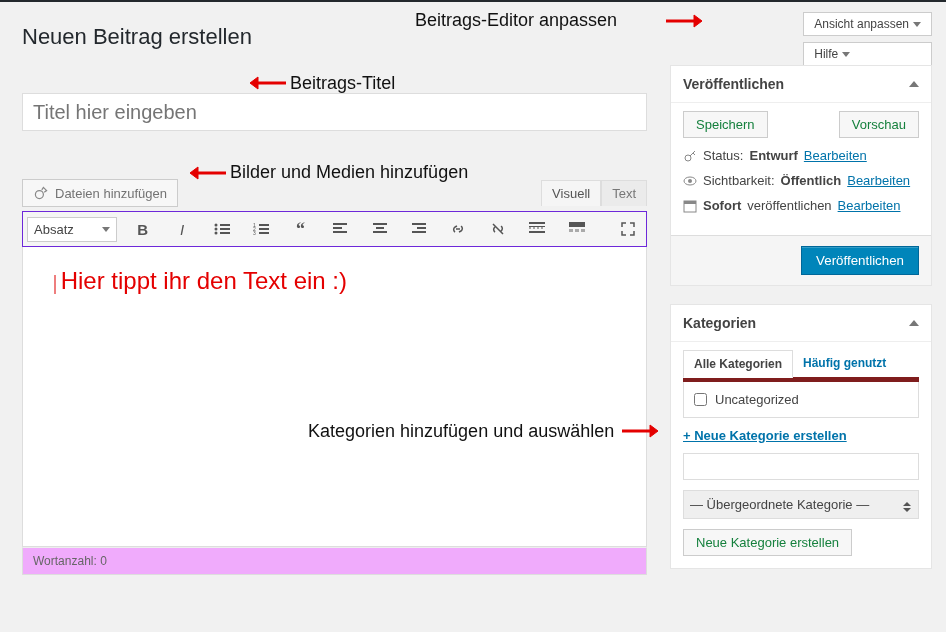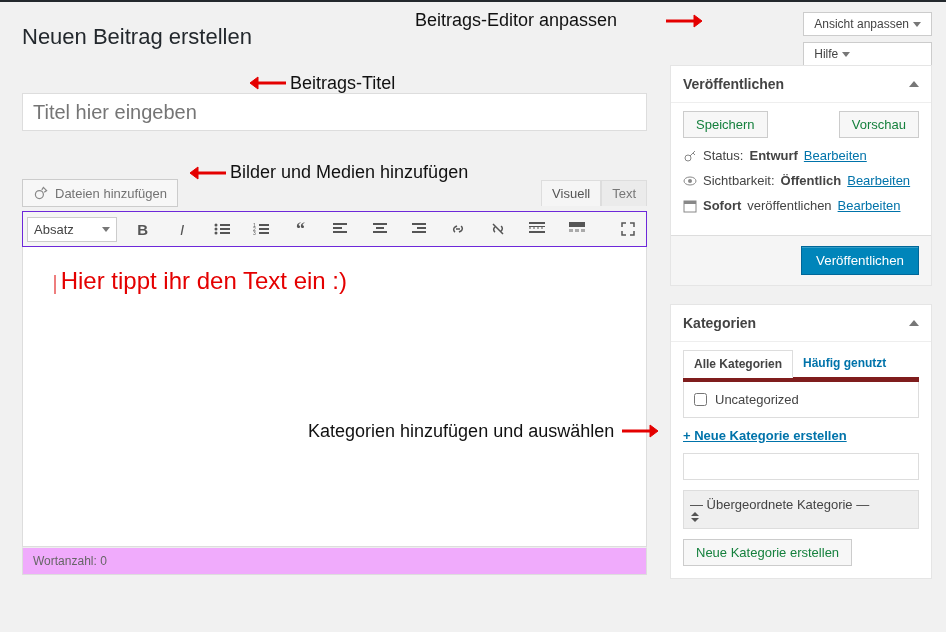--- a/index.html
+++ b/index.html
@@ -33,21 +33,21 @@
 .pub-foot { border-top: 1px solid #ddd; padding: 10px 12px; background: #f5f5f5; overflow: hidden; }
 a.link { color: #0073aa; text-decoration: underline; cursor: pointer; }
 .cat-tabs { display: flex; border-bottom: 5px solid #7f1d1d; font-weight: bold; }
 .cat-tab { padding: 6px 10px; font-size: 12px; cursor: pointer; }
 .cat-tab.active { border: 1px solid #ddd; border-bottom: 1px solid #fff; margin-bottom: -1px; background: #fff; }
 .cat-tab.link { color: #0073aa; }
 .cat-list { border: 1px solid #ddd; border-top: none; padding: 10px; }
 .cat-item { display: flex; align-items: center; gap: 8px; font-size: 13px; }
 .addcat { margin-top: 10px; }
 .newcat-input { width: 100%; border: 1px solid #ddd; padding: 5px; margin-top: 10px; }
-.parent-sel { width: 100%; border: 1px solid #ddd; background: #efefef; padding: 6px; margin-top: 10px; font-size: 13px; cursor: pointer; display: flex; justify-content: space-between; align-items: flex-start; flex-direction: column; }
+.parent-sel { width: 100%; border: 1px solid #ddd; background: #efefef; padding: 6px; margin-top: 10px; font-size: 13px; cursor: pointer; display: flex; justify-content: space-between; align-items: flex-end; }
 .addcat-btn { margin-top: 10px; }
 .annot { position: absolute; color: #111; font-size: 18px; pointer-events: none; }
 .red { color: #e40000; }
 .arrow-r { stroke: #e40000; fill: #e40000; }
 .triup { width: 0; height: 0; border-left: 5px solid transparent; border-right: 5px solid transparent; border-bottom: 6px solid #777; }
 .stretch { flex: 1; }
 .updn { width:10px; display:flex; flex-direction:column; gap:2px; align-items:center; }
 .smtri-up { width:0;height:0;border-left:4px solid transparent;border-right:4px solid transparent;border-bottom:4px solid #555;}
 .smtri-dn { width:0;height:0;border-left:4px solid transparent;border-right:4px solid transparent;border-top:4px solid #555;}
 .caret { font-family: serif; font-weight:300; color:#d00;}

